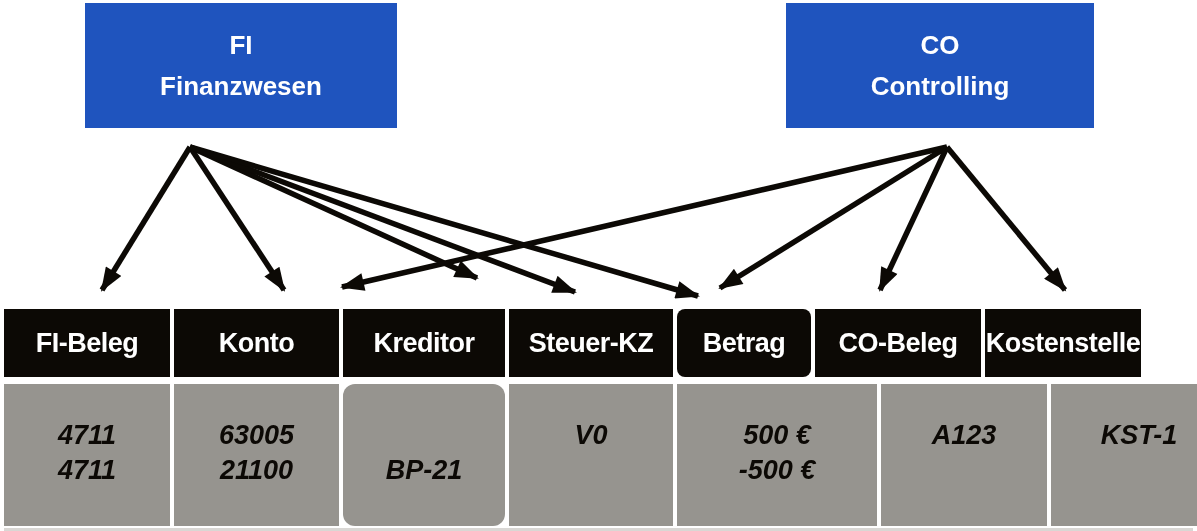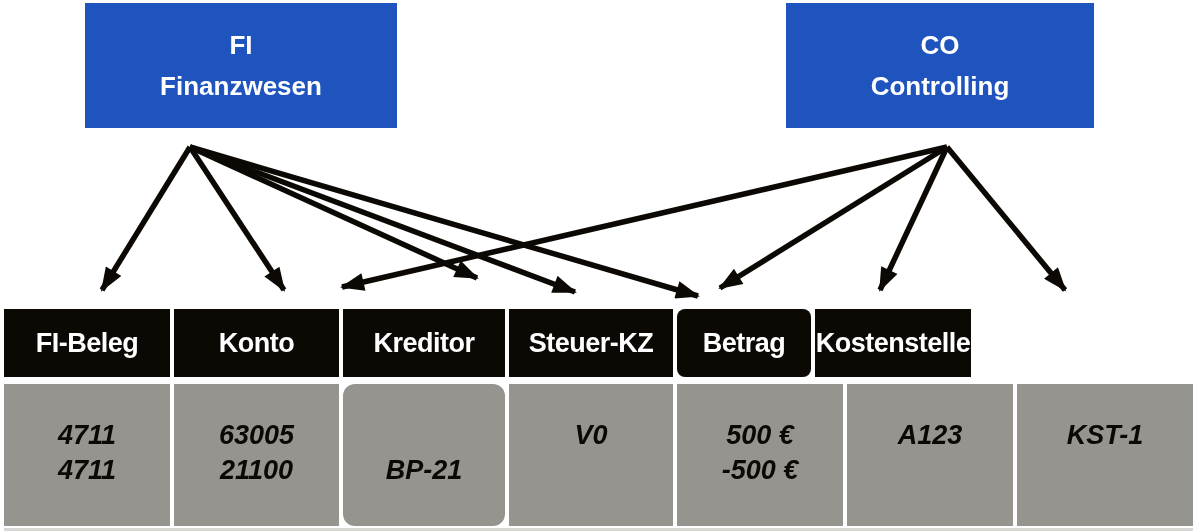--- a/index.html
+++ b/index.html
@@ -82,40 +82,41 @@
       <line x1="947" y1="147" x2="1065" y2="290" marker-end="url(#ah)"></line>
     </svg>
 
   <div class="doc-table">
     <div class="hrow">
         <div class="hcell" style="width: 166px;">FI-Beleg</div>
         <div class="hcell" style="width: 165px;">Konto</div>
         <div class="hcell" style="width: 162px;">Kreditor</div>
         <div class="hcell" style="width: 164px;">Steuer-KZ</div>
         <div class="hcell" style="width: 134px; border-radius: 8px;">Betrag</div>
+        <div class="hcell" style="width: 166px;">CO-Beleg</div>
         <div class="hcell" style="width: 156px;">Kostenstelle</div>
       </div>
     <div class="brow">
         <div class="bcell" style="width: 166px;">
           <div class="bline">4711</div>
           <div class="bline">4711</div>
         </div>
         <div class="bcell" style="width: 165px;">
           <div class="bline">63005</div>
           <div class="bline">21100</div>
         </div>
         <div class="bcell" style="width: 162px; border-radius: 12px;">
           <div class="bline"></div>
           <div class="bline">BP-21</div>
         </div>
         <div class="bcell" style="width: 164px;">
           <div class="bline">V0</div>
           <div class="bline"></div>
         </div>
-        <div class="bcell" style="width: 166px; text-align: center;">
+        <div class="bcell" style="width: 200px; text-align: center;">
           <div class="bline">500 €</div>
           <div class="bline">-500 €</div>
         </div>
         <div class="bcell" style="width: 166px;">
           <div class="bline">A123</div>
           <div class="bline"></div>
         </div>
         <div class="bcell" style="width: 176px;">
           <div class="bline">KST-1</div>
           <div class="bline"></div>

